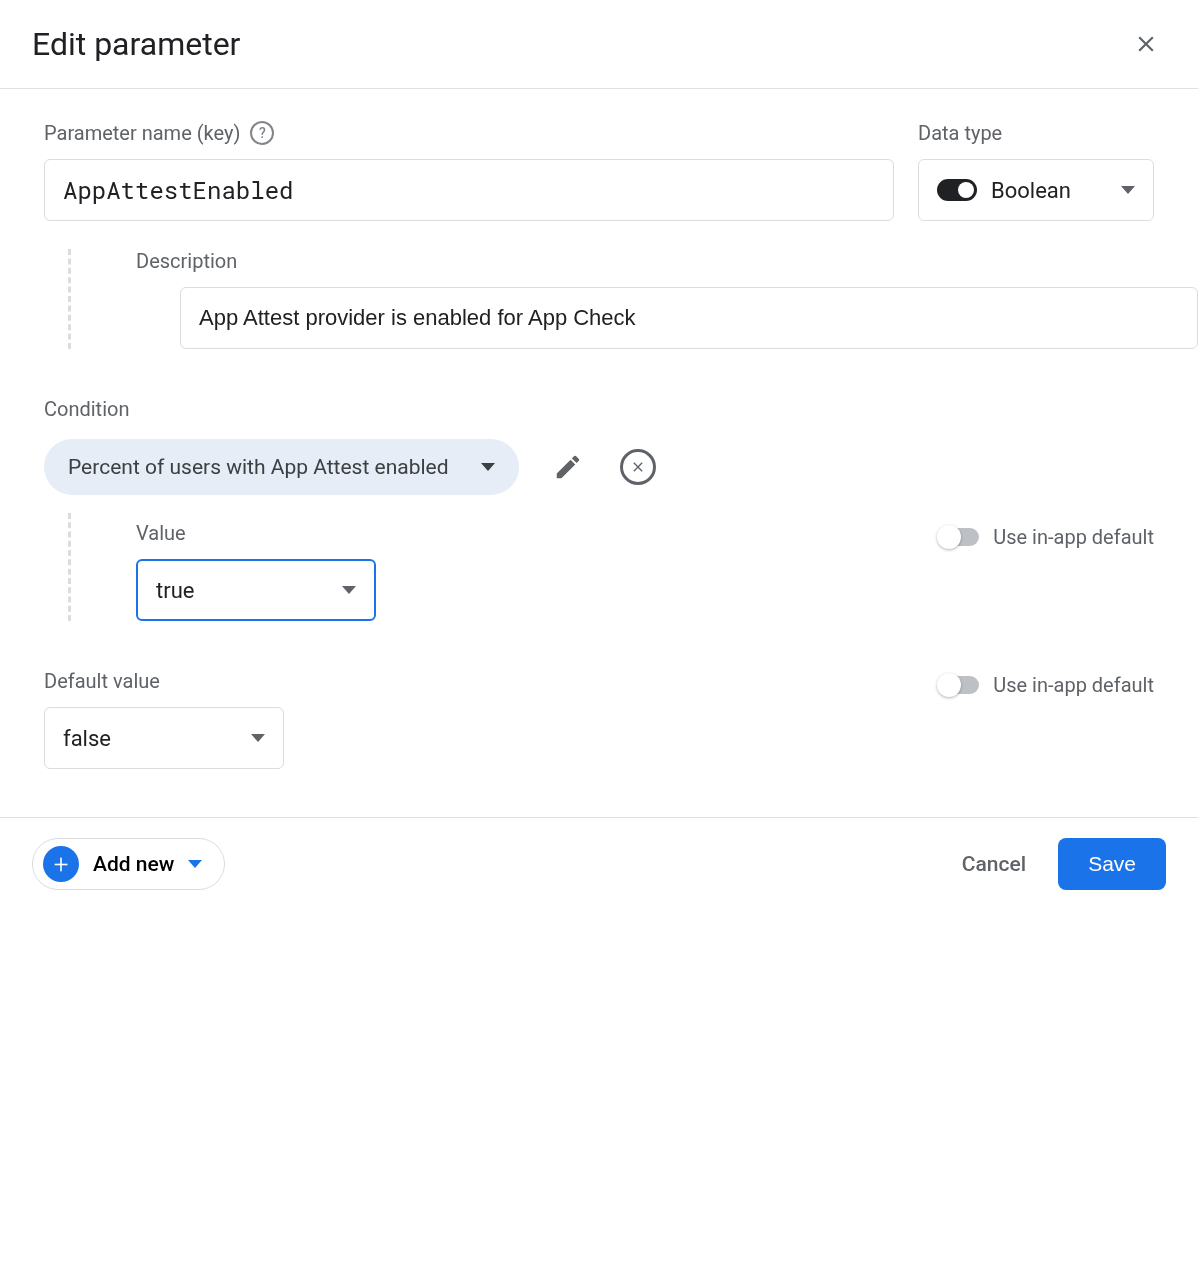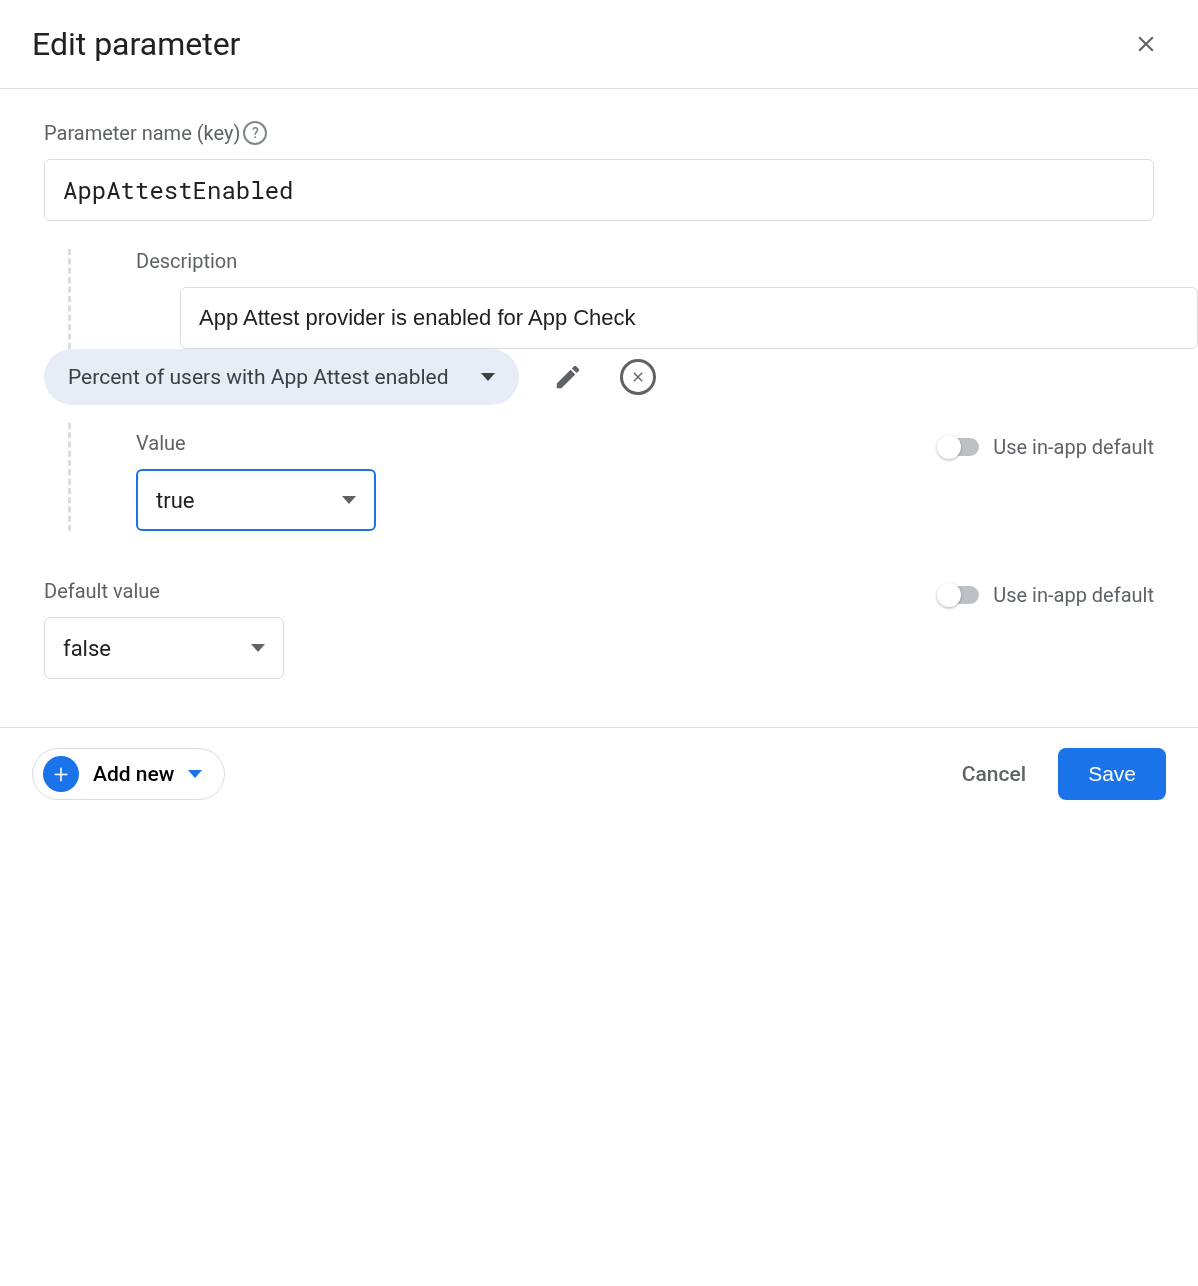--- a/index.html
+++ b/index.html
@@ -36,21 +36,21 @@
     gap: 24px;
     align-items: flex-start;
   }
   .field-group { flex: 1; }
   .label {
     font-size: 20px;
     color: #5f6368;
     margin-bottom: 14px;
     display: flex;
     align-items: center;
-    gap: 3px;
+    gap: 10px;
   }
   .help-icon {
     width: 24px; height: 24px;
     border: 2px solid #80868b;
     border-radius: 50%;
     display: inline-flex;
     align-items: center; justify-content: center;
     font-size: 14px;
     color: #80868b;
     font-weight: 500;
@@ -275,32 +275,41 @@
 <div class="content">
 
   <div class="row-top">
     <div class="field-group">
       <div class="label">
         <span>Parameter name (key)</span>
         <span class="help-icon">?</span>
       </div>
       <input class="text-input" value="AppAttestEnabled" style="">
     </div>
+    <div>
+      <div class="label">Data type</div>
+      <div class="dt-select">
+        <div class="dt-toggle"></div>
+        <div class="dt-text">Boolean</div>
+        <div class="caret-down"></div>
+      </div>
+    </div>
   </div>
 
   <div class="indent-block">
     <div class="vline">
         <div class="vline-inner"></div>
       </div>
     <div class="indent-content">
       <div class="label">Description</div>
       <input class="desc-input" value="App Attest provider is enabled for App Check" style="">
     </div>
   </div>
 
+  <div class="section-label">Condition</div>
 
   <div class="cond-row">
     <div class="chip">
       <span class="chip-text">Percent of users with App Attest enabled</span>
       <div class="chip-caret"></div>
     </div>
     <div class="icon-btn">
       <svg width="30" height="30" viewBox="0 0 24 24">
           <path fill="#5f6368" d="M3 17.25V21h3.75L17.81 9.94l-3.75-3.75L3 17.25zM20.71 7.04a1 1 0 0 0 0-1.41l-2.34-2.34a1 1 0 0 0-1.41 0l-1.83 1.83 3.75 3.75 1.83-1.83z"></path>
         </svg>

